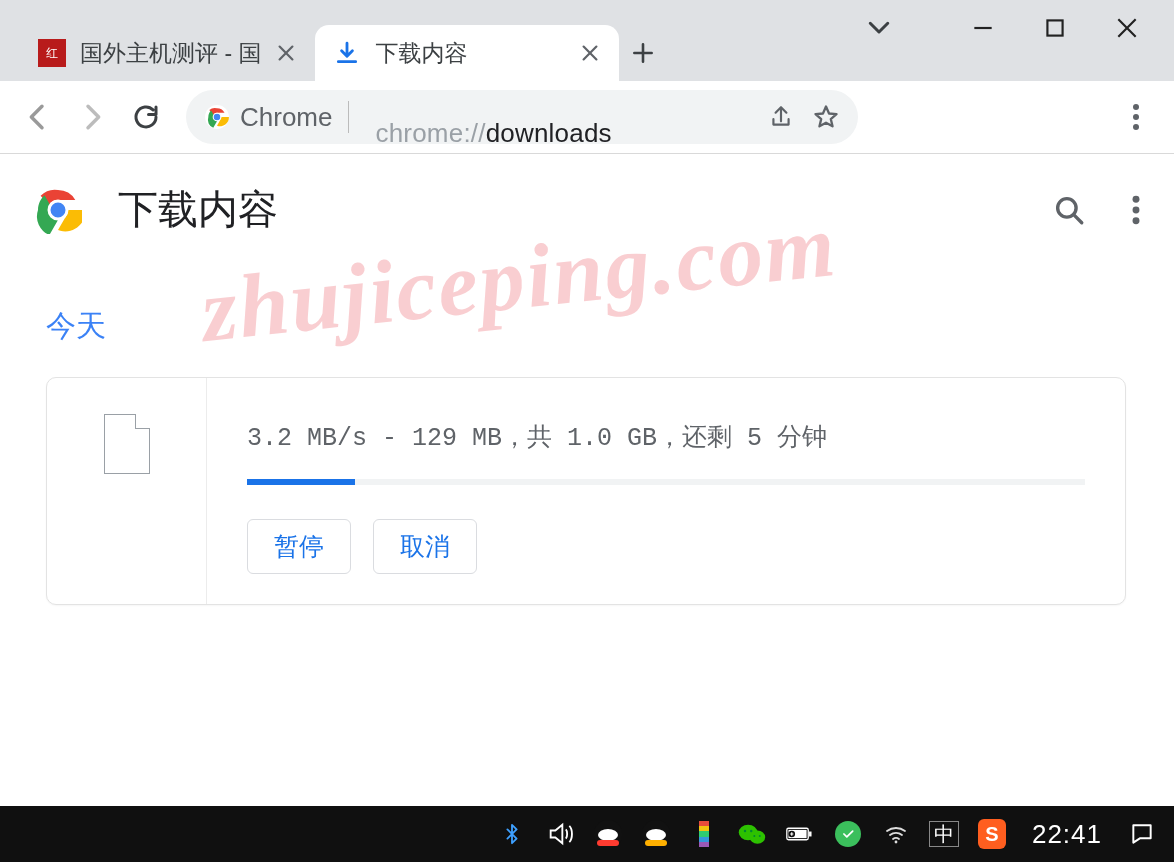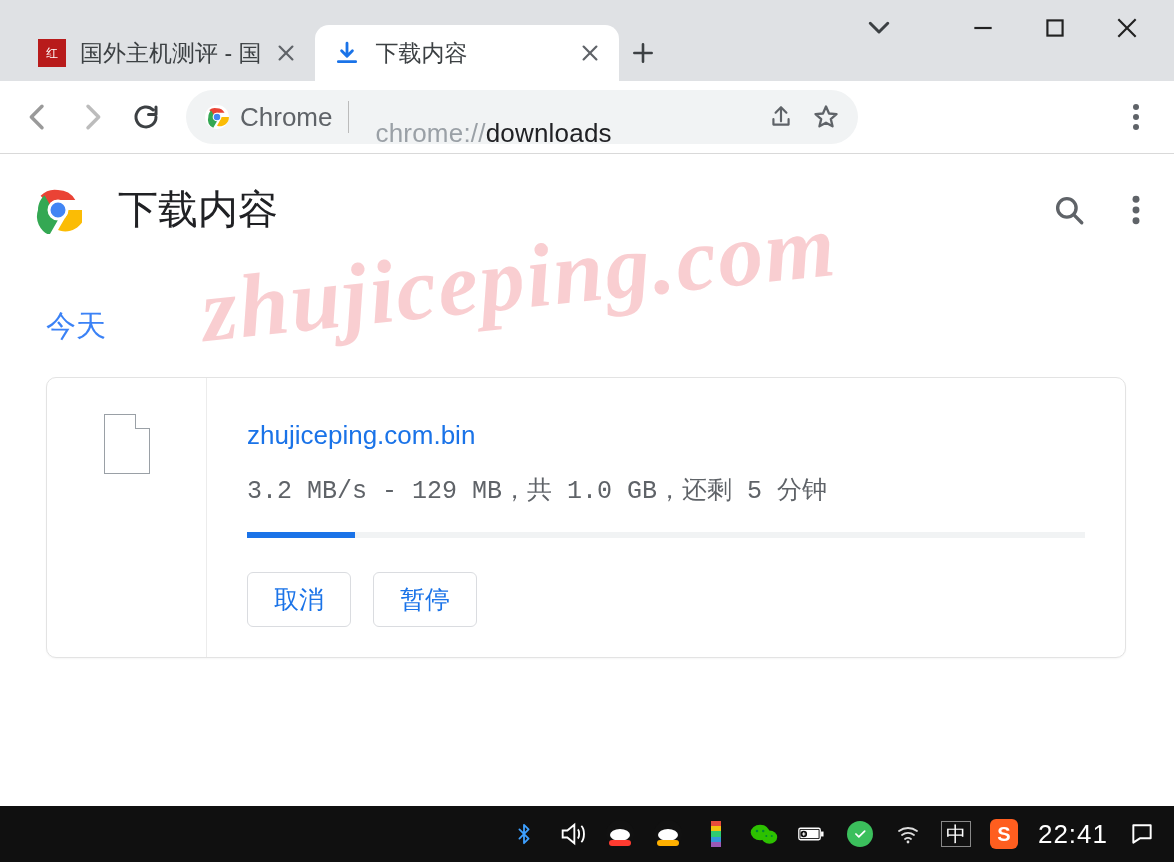--- a/index.html
+++ b/index.html
@@ -57,21 +57,21 @@
   .actions { display:flex; gap: 22px; }
   .btn { border:1px solid #dadce0; background:#fff; color:#1a73e8; font-size:25px; padding: 10px 26px; border-radius:6px; cursor:pointer; }
 
   
   .watermark { position:absolute; left: 200px; top: -40px; font-size: 90px; font-style: italic; font-family: Georgia, "Times New Roman", serif; color: rgba(232, 80, 90, 0.28); transform: rotate(-6deg); pointer-events: none; letter-spacing: 2px; font-weight:600; }
 
   
   .taskbar { position:absolute; bottom:0; left:0; right:0; height:56px; background:#101010; display:flex; align-items:center; color:#fff; padding: 0 18px; }
   .tray { margin-left:auto; display:flex; align-items:center; gap: 20px; }
   .tray .ic { width:28px; height:28px; display:flex; align-items:center; justify-content:center; }
-  .tray .clock { font-size:26px; color:#fff; letter-spacing:1px; margin: 0 0; }
+  .tray .clock { font-size:26px; color:#fff; letter-spacing:1px; margin: 0 6px; }
   .ime-box { border:1px solid #888; padding:0 4px; font-size:20px; line-height:24px; }
   .sogou { width:30px; height:30px; background:#ff5e1f; border-radius:6px; display:flex; align-items:center; justify-content:center; font-size:20px; font-weight:bold; color:#fff; }
   .shield { width:26px; height:26px; background:#3bbf5c; border-radius:50%; display:flex; align-items:center; justify-content:center; }
   .rainbow { width:10px; height:26px; background: linear-gradient(#e74c3c 0 20%, #f1c40f 20% 40%, #2ecc71 40% 60%, #3498db 60% 80%, #9b59b6 80% 100%); }
   .qq { width:28px; height:28px; border-radius:50% 50% 45% 45%; background:#111; position:relative; }
   .qq::before { content:""; position:absolute; left:4px; top:9px; width:20px; height:12px; background:#fff; border-radius:50%; }
   .qq .scarf { position:absolute; bottom:2px; left:3px; width:22px; height:6px; border-radius:4px; }
   .wechat { color:#2dc100; }
 
   svg { display:block; }
@@ -222,28 +222,27 @@
 
 <div class="page-body">
   <div class="watermark">zhujiceping.com</div>
   <div class="section-label">今天</div>
 
   <div class="card">
     <div class="card-left">
       <div class="file-icon"></div>
     </div>
     <div class="card-right">
-      <div class="filename">zhujiceping.com.bin</div>
       <div class="progress-text">3.2 MB/s - 129 MB，共 1.0 GB，还剩 5 分钟</div>
       <div class="progress-bar">
         <div class="progress-fill" id="progress-fill" style="width: 12.9%;"></div>
       </div>
       <div class="actions">
+        <button class="btn">暂停</button>
         <button class="btn">取消</button>
-        <button class="btn">暂停</button>
       </div>
     </div>
   </div>
 </div>
 
 <div class="taskbar">
   <div class="tray">
     <span class="ic">
       <svg width="22" height="28" viewBox="0 0 24 24">
           <path d="M7 7l10 10-5 5V2l5 5L7 17" stroke="#3ea0ff" stroke-width="2" fill="none" stroke-linejoin="round" stroke-linecap="round"></path>

